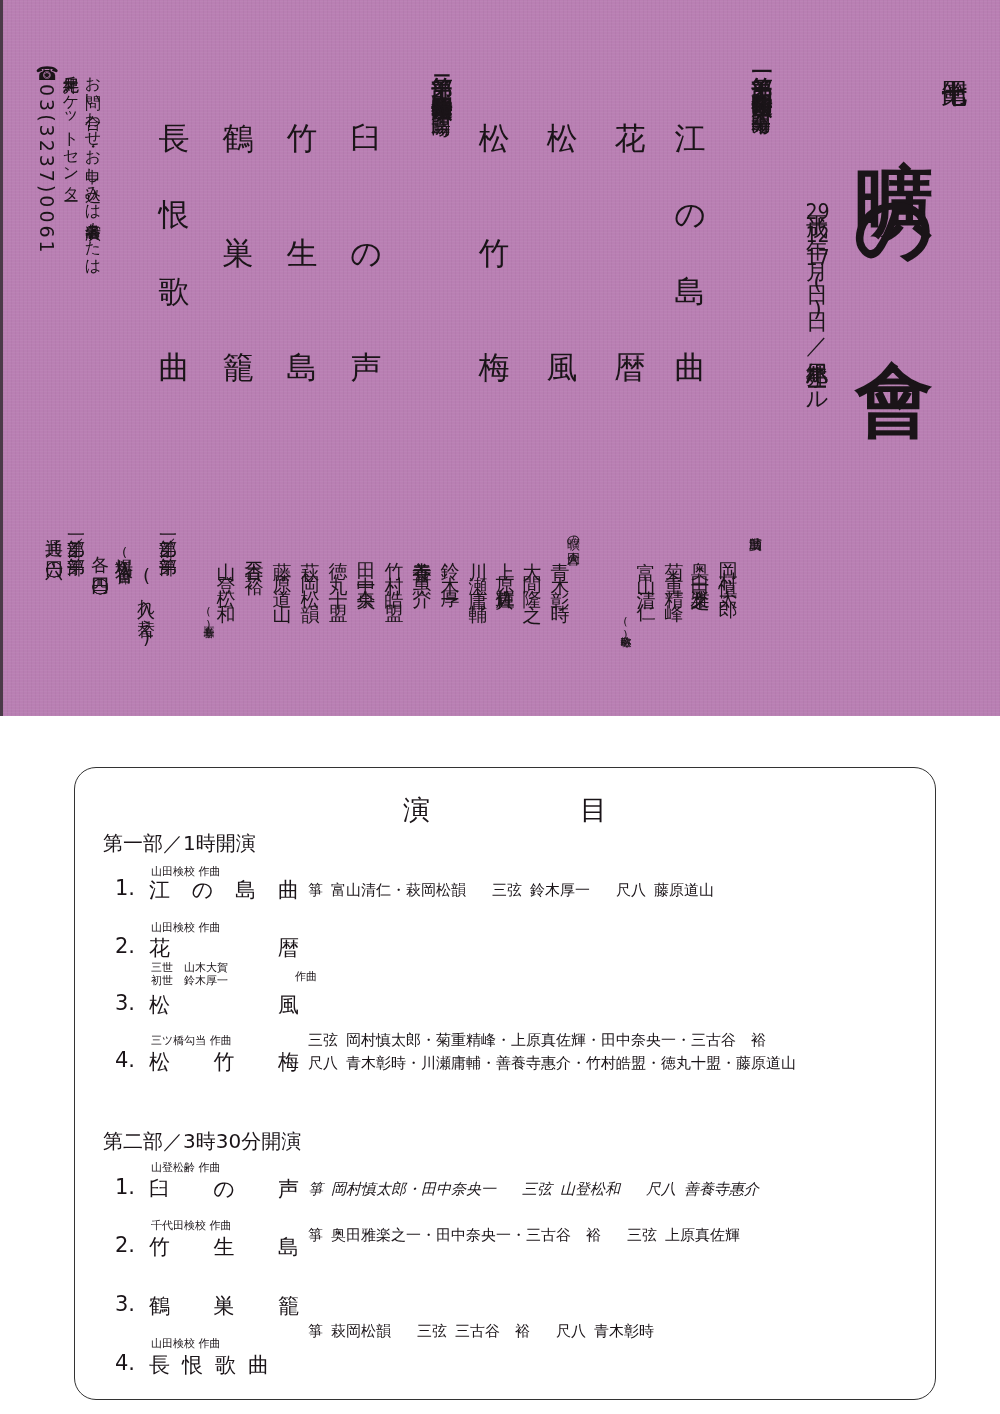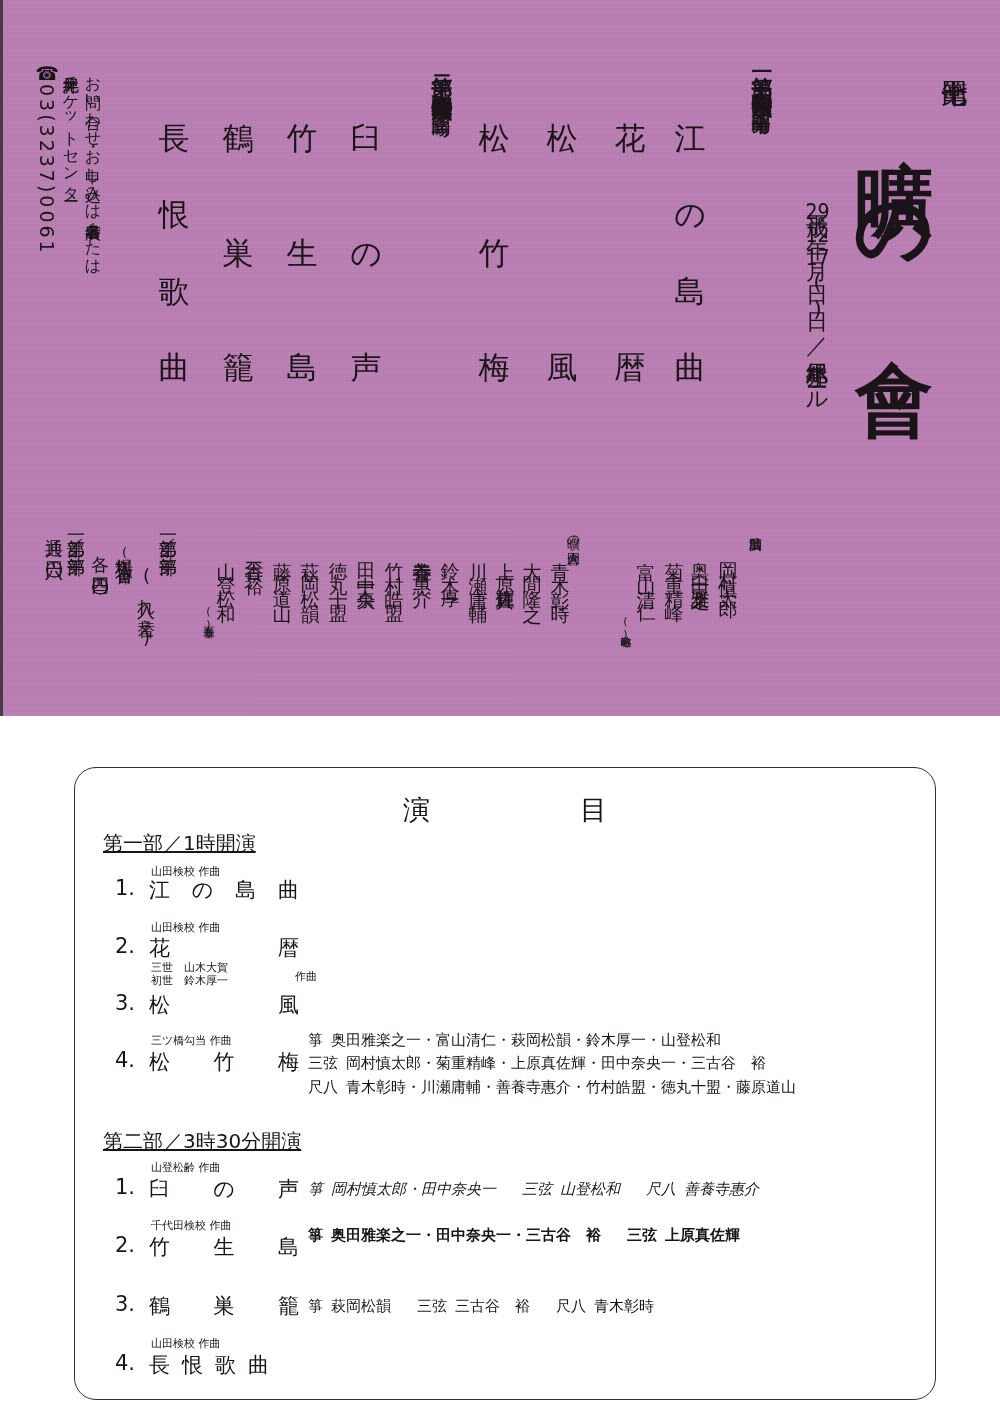--- a/index.html
+++ b/index.html
@@ -37,21 +37,21 @@
     .member-label { right: 420px; top: 527px; font-size: 13px; }
     .honor { font-size: 11px; }
     .fee { font-size: 18px; }
 
     
     .program-box {
       position: absolute; left: 74px; top: 755px; width: 862px; height: 633px;
       border: 1.5px solid #333; border-radius: 22px; background: #fff; margin-top: 12px;
     }
     .box-title { position: absolute; left: 0; right: 0; top: 24px; text-align: center; font-size: 27px; letter-spacing: 150px; padding-left: 150px; }
-    .section-head { position: absolute; left: 28px; font-size: 20px; text-decoration: underline; }
+    .section-head { position: absolute; left: 28px; font-size: 20px; }
     .composer { font-size: 11px; position: absolute; left: 34px; white-space: nowrap; line-height: 1.2; }
     .composer-multi { font-size: 11px; position: absolute; left: 34px; line-height: 1.15; white-space: nowrap; }
     .composer-multi .zc { position: absolute; left: 144px; top: 9px; }
     .title-row { position: absolute; left: 40px; font-size: 21px; white-space: nowrap; display: flex; }
     .title-row .no { width: 34px; }
     .title-row .t { width: 150px; display: flex; justify-content: space-between; }
     .perf { position: absolute; left: 233px; font-size: 15px; white-space: nowrap; line-height: 1.55; }
     .perf .inst { margin-right: 8px; }
     .perf .grp { margin-right: 26px; }
   </style>
@@ -162,20 +162,23 @@
   <div class="composer" style="top:97px; left:76px;">山田検校 作曲</div>
   <div class="title-row" style="top:108px;">
     <span class="no">1.</span>
     <span class="t">
       <span>江</span>
         <span>の</span>
         <span>島</span>
         <span>曲</span>
     </span>
   </div>
+  <div class="perf" style="top:111px;">
+    <span class="grp"><span class="inst">箏</span><span>富山清仁・萩岡松韻</span></span><span class="grp"><span class="inst">三弦</span><span>鈴木厚一</span></span><span><span class="inst">尺八</span><span>藤原道山</span></span>
+  </div>
 
   <div class="composer" style="top:153px; left:76px;">山田検校 作曲</div>
   <div class="title-row" style="top:166px;">
     <span class="no">2.</span>
     <span class="t">
       <span>花</span>
         <span>暦</span>
     </span>
   </div>
 
@@ -195,21 +198,20 @@
   <div class="composer" style="top:266px; left:76px;">三ツ橋勾当 作曲</div>
   <div class="title-row" style="top:280px;">
     <span class="no">4.</span>
     <span class="t">
       <span>松</span>
         <span>竹</span>
         <span>梅</span>
     </span>
   </div>
   <div class="perf" style="top:261px;">
-    <div><span class="inst">箏</span><span>奥田雅楽之一・富山清仁・萩岡松韻・鈴木厚一・山登松和</span></div>
     <div><span class="inst">三弦</span><span>岡村慎太郎・菊重精峰・上原真佐輝・田中奈央一・三古谷　裕</span></div>
     <div><span class="inst">尺八</span><span>青木彰時・川瀬庸輔・善養寺惠介・竹村皓盟・徳丸十盟・藤原道山</span></div>
   </div>
 
   <div class="section-head" style="top:360px;">第二部／3時30分開演</div>
 
   <div class="composer" style="top:393px; left:76px;">山登松齢 作曲</div>
   <div class="title-row" style="top:407px;">
     <span class="no">1.</span>
     <span class="t">
@@ -224,33 +226,33 @@
 
   <div class="composer" style="top:451px; left:76px;">千代田検校 作曲</div>
   <div class="title-row" style="top:465px;">
     <span class="no">2.</span>
     <span class="t">
       <span>竹</span>
         <span>生</span>
         <span>島</span>
     </span>
   </div>
-  <div class="perf" style="top:456px;font-weight:bold;">
+  <div class="perf" style="top:456px;">
     <div><span class="grp"><span class="inst">箏</span><span>奥田雅楽之一・田中奈央一・三古谷　裕</span></span><span><span class="inst">三弦</span><span>上原真佐輝</span></span></div>
   </div>
 
   <div class="title-row" style="top:524px;">
     <span class="no">3.</span>
     <span class="t">
       <span>鶴</span>
         <span>巣</span>
         <span>籠</span>
     </span>
   </div>
-  <div class="perf" style="top:527px;">
+  <div class="perf" style="top:552px;">
     <span class="grp"><span class="inst">箏</span><span>萩岡松韻</span></span><span class="grp"><span class="inst">三弦</span><span>三古谷　裕</span></span><span><span class="inst">尺八</span><span>青木彰時</span></span>
   </div>
 
   <div class="composer" style="top:569px; left:76px;">山田検校 作曲</div>
   <div class="title-row" style="top:583px;">
     <span class="no">4.</span>
     <span class="t" style="width:120px;">
       <span>長</span>
         <span>恨</span>
         <span>歌</span>

